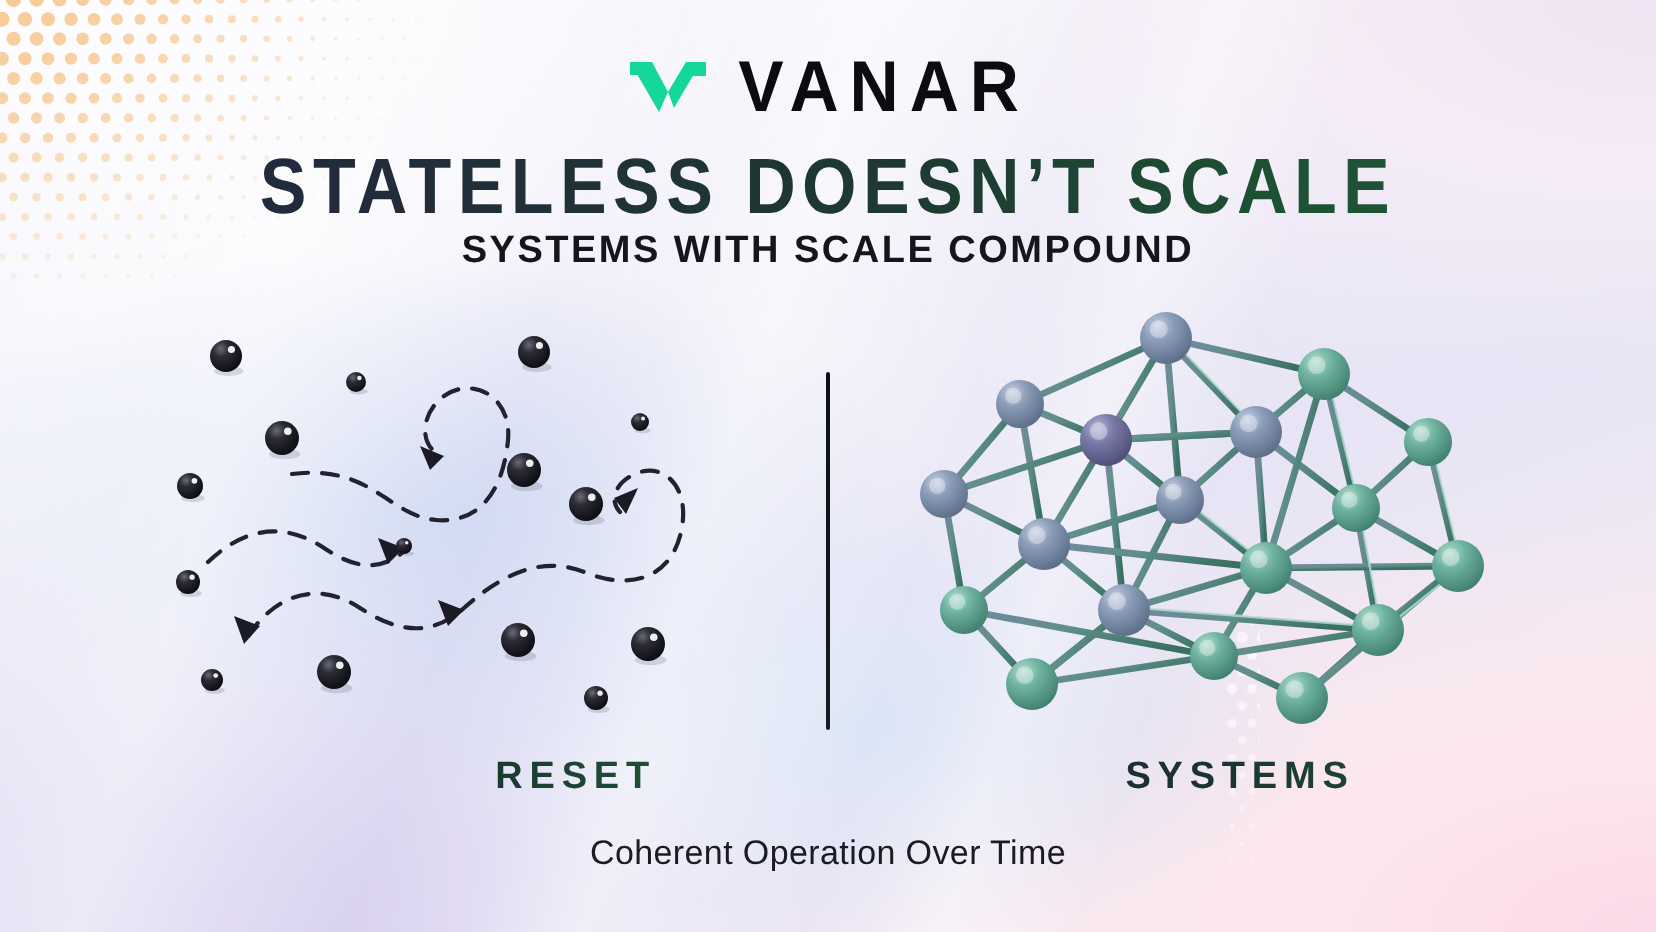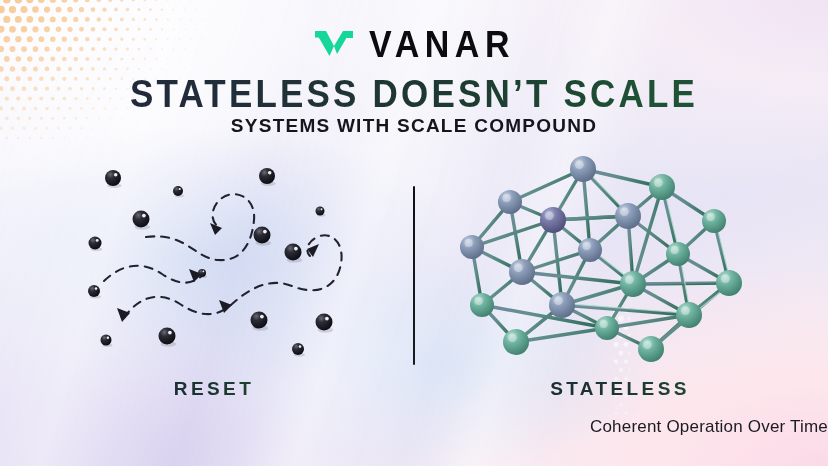--- a/index.html
+++ b/index.html
@@ -136,26 +136,26 @@
     font-weight:bold;
     letter-spacing:3.4px;
     text-align:center;
     white-space:nowrap;
     background:linear-gradient(90deg,#1d2636 0%,#1c3530 48%,#1e5034 100%);
     -webkit-background-clip:text;
     background-clip:text;
     color:transparent;
     -webkit-text-fill-color:transparent;
   }
-  .caption-left{ left:124px; width:180px; }
+  .caption-left{ left:148px; width:180px;text-align:right; }
   .caption-right{ left:500px; width:240px; }
 
   .footnote{
     position:absolute; left:0; right:0; top:417px;
-    text-align:right;
+    text-align:center;
     font-size:17px;
     font-weight:normal;
     letter-spacing:.2px;
     color:#1b1b22;
     white-space:nowrap;
   }
 </style>
 </head>
 <body>
 
@@ -1068,16 +1068,16 @@
           </g>
           <g>
             <circle cx="199" cy="199" r="13" fill="url(#nWarm)"></circle>
             <circle cx="195.36" cy="194.58" r="4.42" fill="#ffffff" opacity=".35"></circle>
           </g>
         </g>
     </svg>
   </div>
 
   <div class="caption caption-left">RESET</div>
-  <div class="caption caption-right">STATELESS</div>
+  <div class="caption caption-right">SYSTEMS</div>
   <div class="footnote">Coherent Operation Over Time</div>
 
 </div>
 
 </body></html>

